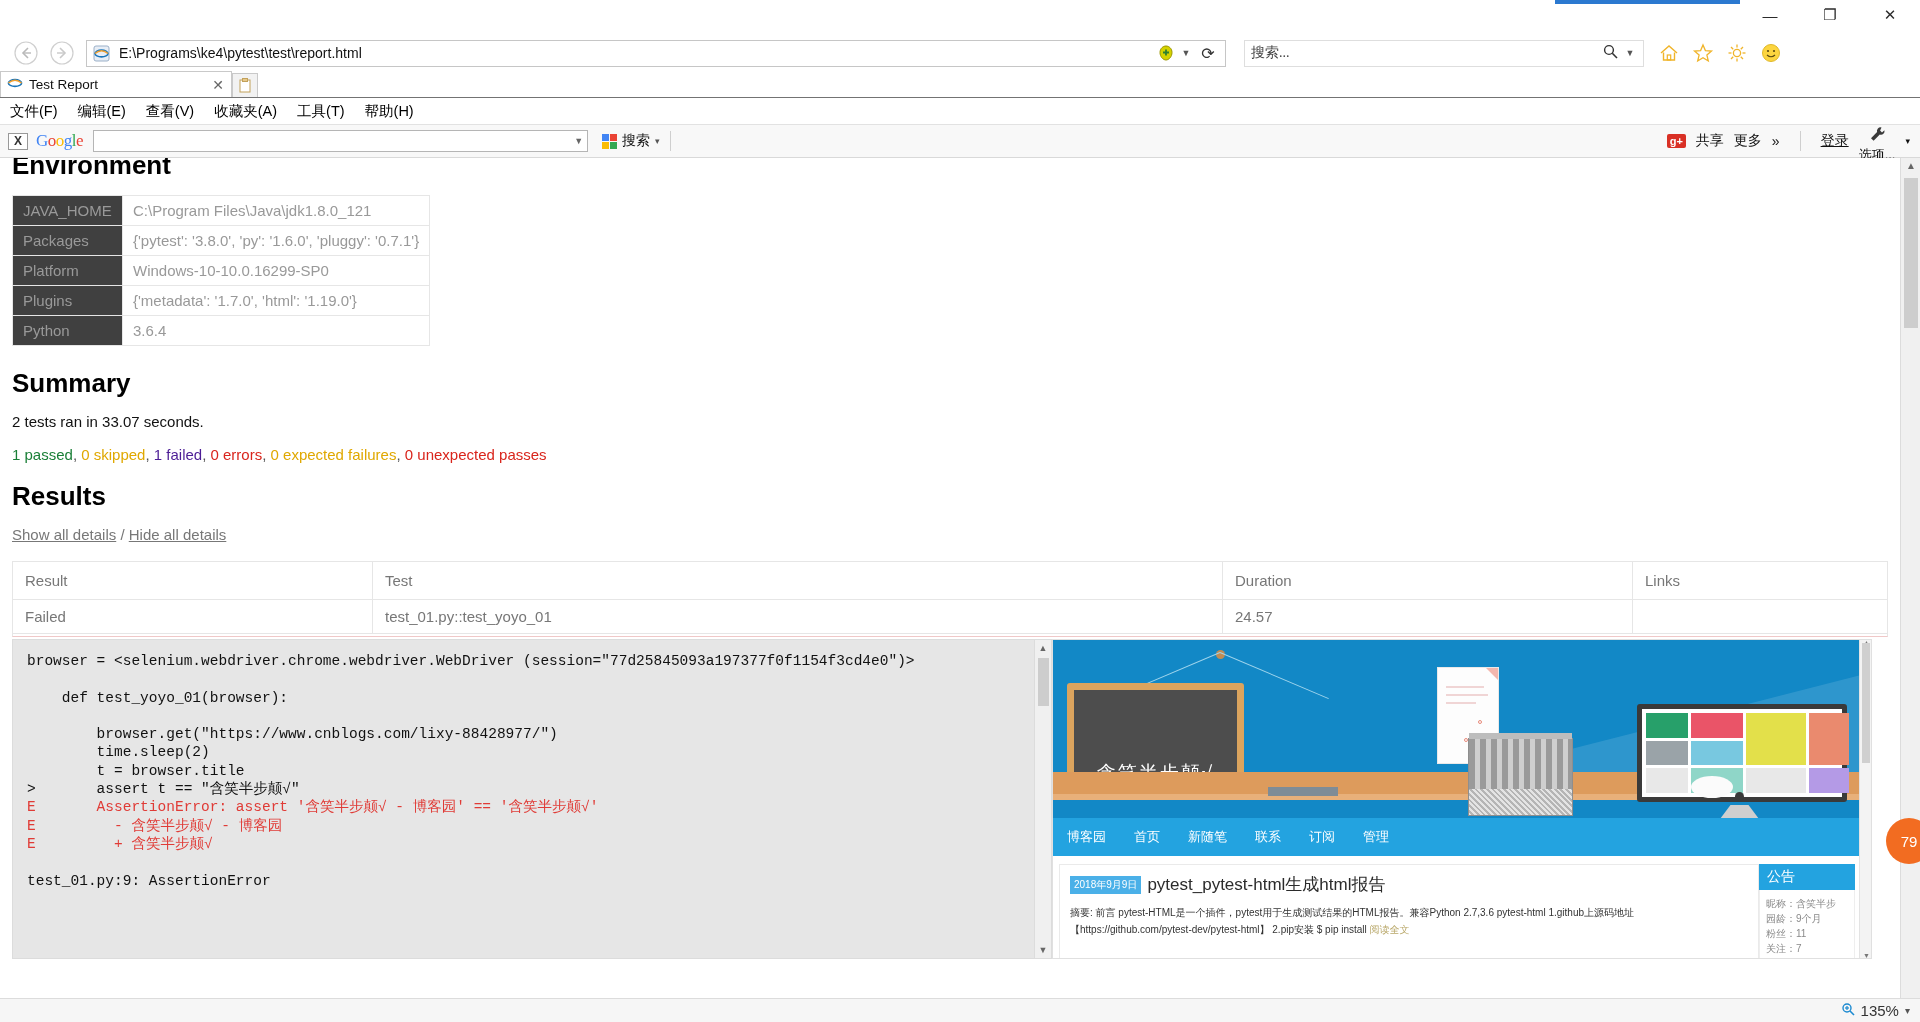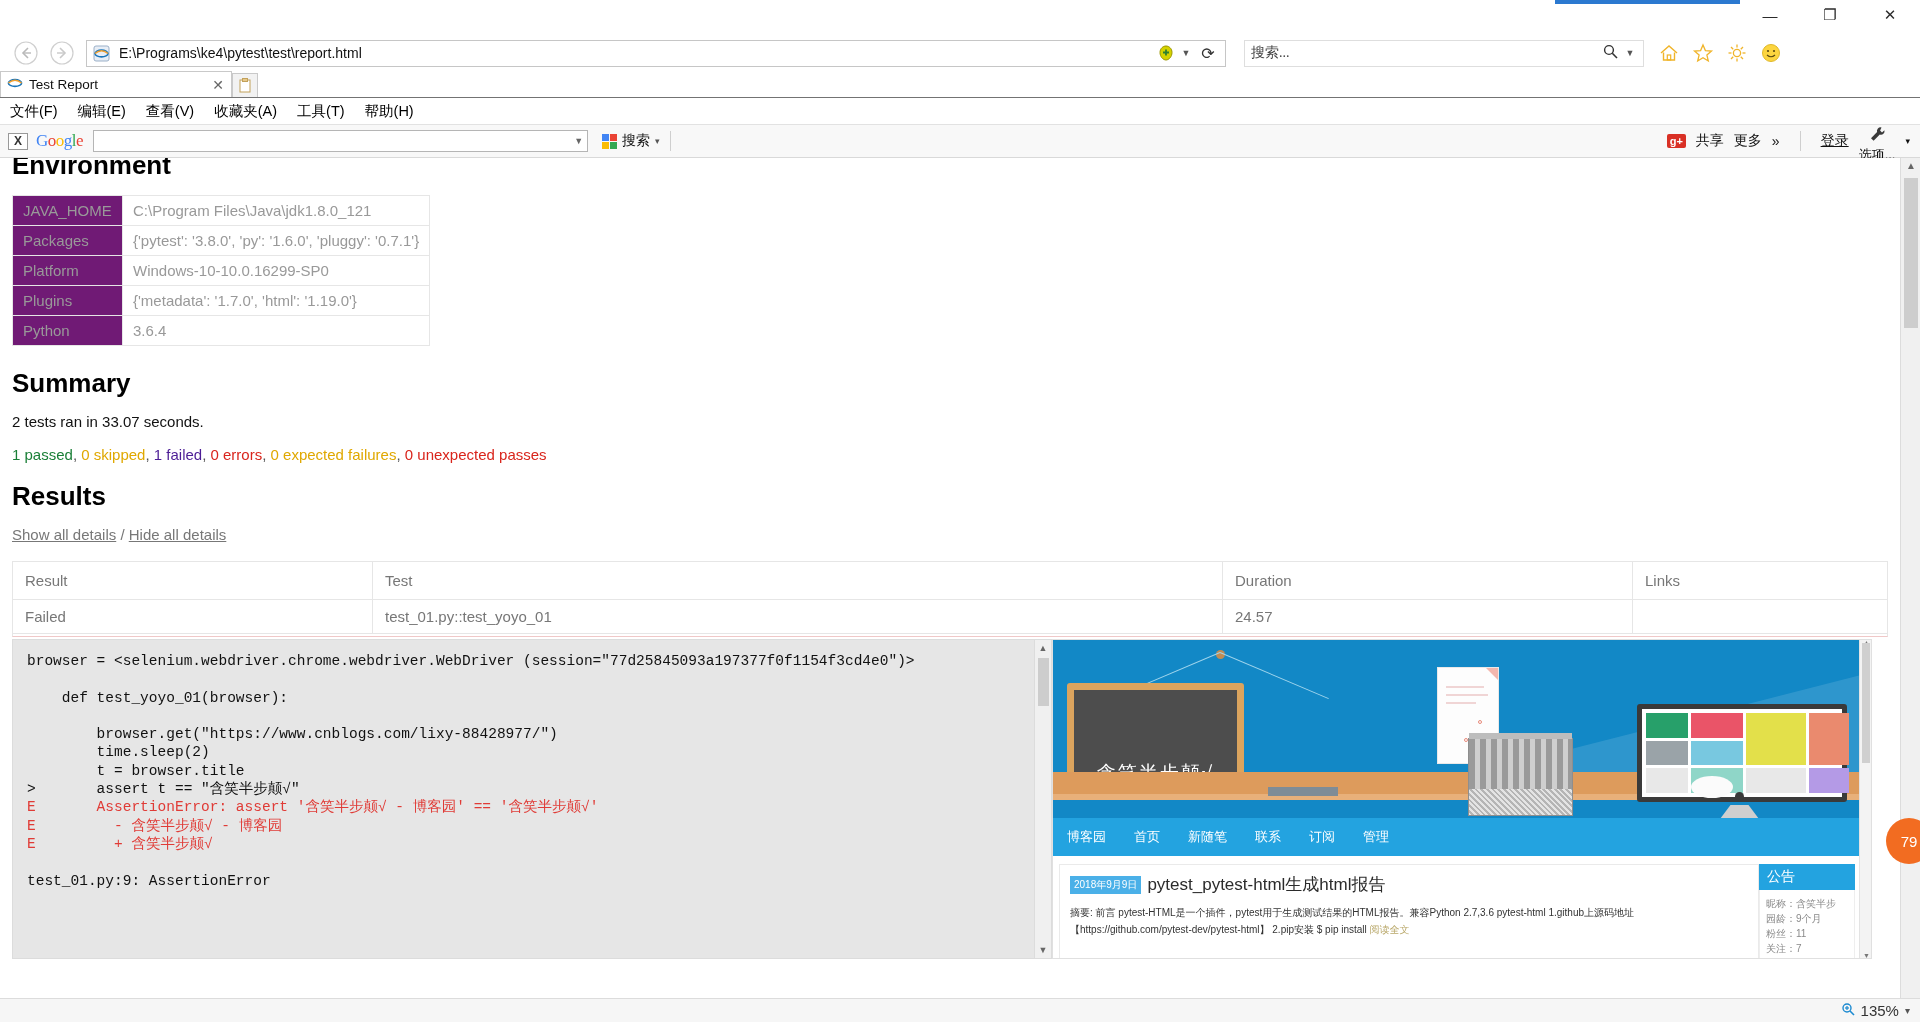--- a/index.html
+++ b/index.html
@@ -161,21 +161,21 @@
   table.env {
     border-collapse: collapse;
     margin-bottom: 22px;
     font-size: 15px;
     color: #999;
   }
   table.env td {
     border: 1px solid #e6e6e6;
     padding: 6px 10px;
   }
-  table.env td.k { background:#701a75; width: 110px;}
+  table.env td.k { background:#404040; width: 110px;}
   table.env td.v { min-width: 290px; }
 
   .summary-line { font-size: 15px; margin: 6px 0 16px 0; color:#111;}
   .counts { font-size: 15px; margin-bottom: 18px; }
   .c-pass { color: #1a7f37; }
   .c-skip { color: #e0a800; }
   .c-fail { color: #4c1d95; }
   .c-err  { color: #d9251c; }
   .c-xfail{ color: #e0a800; }
   .c-xpass{ color: #d9251c; }

